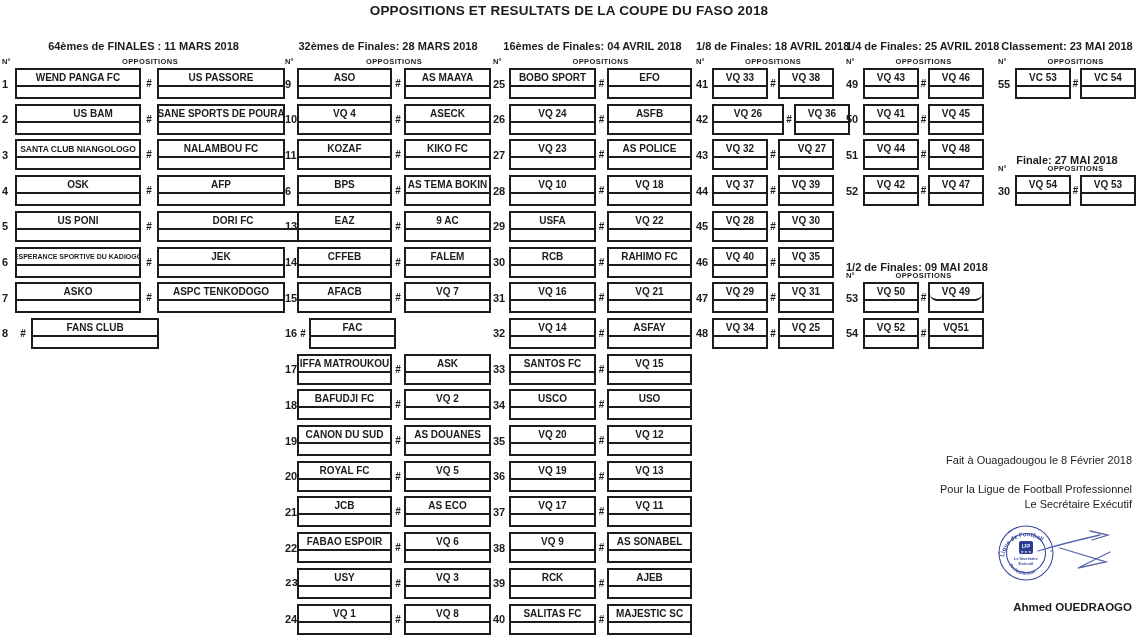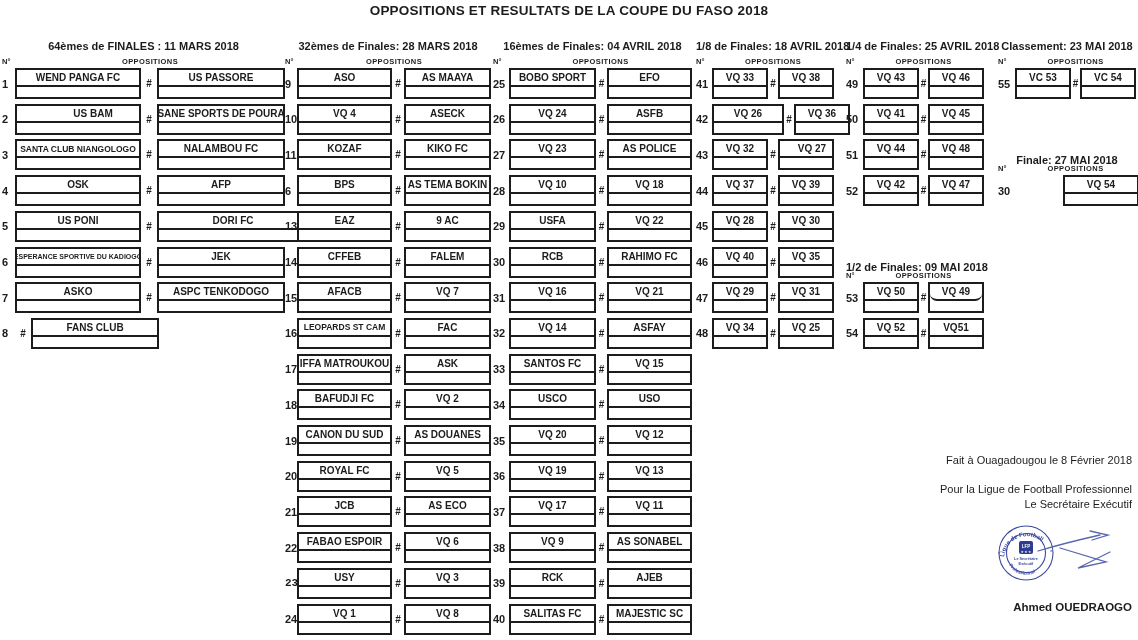--- a/index.html
+++ b/index.html
@@ -212,24 +212,20 @@
           <div class="tscore"></div>
         </div>
         <div class="sep" style="width: 12px;">#</div>
         <div class="team" style="width: 87px;">
           <div class="tname" style="font-size: 10px;">VQ 7</div>
           <div class="tscore"></div>
         </div>
       </div>
       <div class="match" style="left: 285px; top: 317.9px;">
         <div class="mnum" style="width: 12px;">16</div>
-        <div class="team" style="width: 95px;">
-          <div class="tname" style="font-size: 8.5px;">LEOPARDS ST CAM</div>
-          <div class="tscore"></div>
-        </div>
         <div class="sep" style="width: 12px;">#</div>
         <div class="team" style="width: 87px;">
           <div class="tname" style="font-size: 10px;">FAC</div>
           <div class="tscore"></div>
         </div>
       </div>
       <div class="match" style="left: 285px; top: 353.6px;">
         <div class="mnum" style="width: 12px;">17</div>
         <div class="team" style="width: 95px;">
           <div class="tname" style="font-size: 10px;">IFFA MATROUKOU</div>
@@ -722,21 +718,21 @@
           <div class="tscore"></div>
         </div>
       </div>
       <div class="col-title" style="left: 998px; width: 138px; top: 154.1px;">Finale: 27 MAI 2018</div>
       <div class="col-head" style="left: 998px; width: 138px; top: 164.1px;">
         <span class="num-label" style="width: 17px;">N°</span>
         <span class="opp-label">OPPOSITIONS</span>
       </div>
       <div class="match" style="left: 998px; top: 175.1px;">
         <div class="mnum" style="width: 17px;">30</div>
-        <div class="team" style="width: 76px; margin-left: 48px;">
+        <div class="team" style="width: 56px;">
           <div class="tname" style="font-size: 10px;">VQ 54</div>
           <div class="tscore"></div>
         </div>
         <div class="sep" style="width: 9px;">#</div>
         <div class="team" style="width: 56px;">
           <div class="tname" style="font-size: 10px;">VQ 53</div>
           <div class="tscore"></div>
         </div>
       </div>
     </div>

